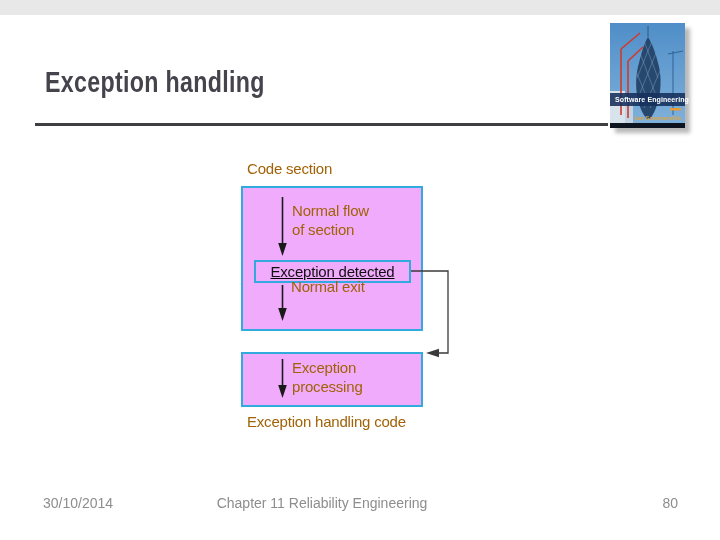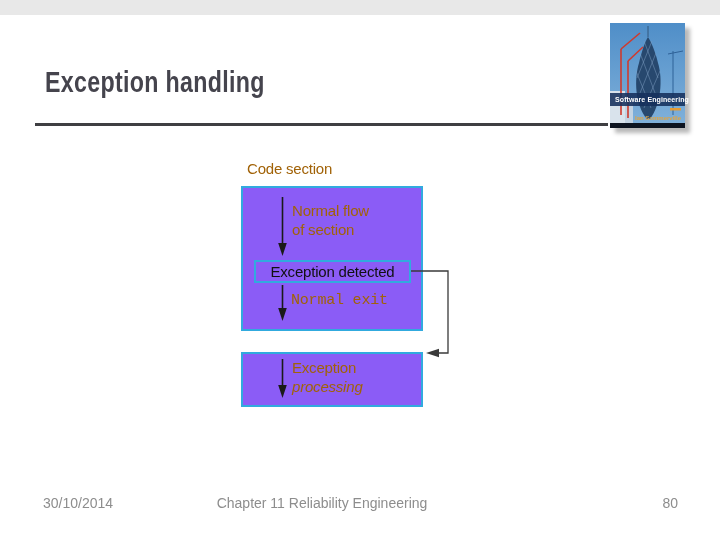--- a/index.html
+++ b/index.html
@@ -39,38 +39,38 @@
     white-space: nowrap; letter-spacing: 0.1px;
   }
   .cover-author {
     position: absolute; right: 4px; top: 92px;
     font-size: 6px; font-weight: bold; color: #e2a43e;
     white-space: nowrap;
   }
 
   
   .dia-box {
-    position: absolute; border: 2px solid #31aade; background: #8b5cf6;
+    position: absolute; border: 2px solid #31aade; background: #f0abfc; text-decoration: underline;
   }
   .box-code-section   { left: 241px; top: 171px; width: 182px; height: 145px; }
   .box-exc-detected   { left: 254px; top: 245px; width: 157px; height: 23px;
                         display:flex; align-items:center; justify-content:center; }
   .box-exc-processing { left: 241px; top: 337px; width: 182px; height: 55px; }
 
   .dia-label {
     position: absolute; font-size: 15px; color: #a16207;
     letter-spacing: -0.2px; white-space: nowrap; line-height: 19px;
   }
   .lbl-code-section   { left: 247px; top: 144px; }
   .lbl-flow-1         { left: 292px; top: 186px; }
   .lbl-flow-2         { left: 292px; top: 205px; }
   .lbl-detected       { position: static; font-size: 15px; color:#101010; letter-spacing:-0.2px; }
-  .lbl-normal-exit    { left: 291px; top: 276px; font-family: Liberation Mono, monospace; }
+  .lbl-normal-exit    { left: 291px; top: 262px; }
   .lbl-proc-1         { left: 292px; top: 343px; }
-  .lbl-proc-2         { left: 292px; top: 362px; font-style: italic; }
+  .lbl-proc-2         { left: 292px; top: 362px; }
   .lbl-handling-code  { left: 247px; top: 397px; }
 
   .arrow-overlay {
     position: absolute; left: 0; top: 0; width: 720px; height: 540px;
     pointer-events: none;
   }
 
   
   .footer-date, .footer-chapter, .footer-page {
     position: absolute; top: 480px;
@@ -135,20 +135,21 @@
   <div class="dia-box box-exc-detected">
     <span class="lbl-detected">Exception detected</span>
   </div>
 
   <div class="dia-label lbl-code-section">Code section</div>
   <div class="dia-label lbl-flow-1">Normal flow</div>
   <div class="dia-label lbl-flow-2">of section</div>
   <div class="dia-label lbl-normal-exit">Normal exit</div>
   <div class="dia-label lbl-proc-1">Exception</div>
   <div class="dia-label lbl-proc-2">processing</div>
+  <div class="dia-label lbl-handling-code">Exception handling code</div>
 
   <svg class="arrow-overlay" viewBox="0 0 720 540" aria-hidden="true">
 
     <g>
       <line x1="282.5" y1="182" x2="282.5" y2="229" stroke="#1a1a1a" stroke-width="1.6"></line>
       <polygon points="282.5,241 278.2,228 286.8,228" fill="#1a1a1a"></polygon>
     </g>
 
     <g>
       <line x1="282.5" y1="270" x2="282.5" y2="294" stroke="#1a1a1a" stroke-width="1.6"></line>

